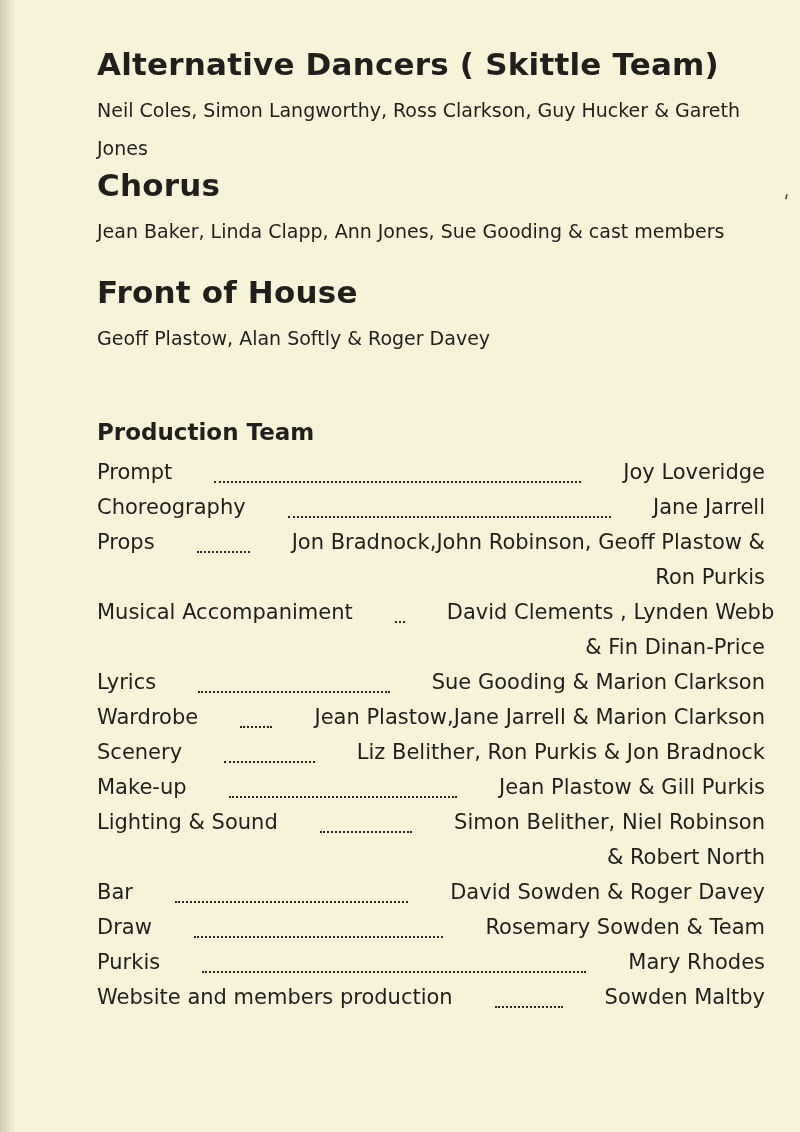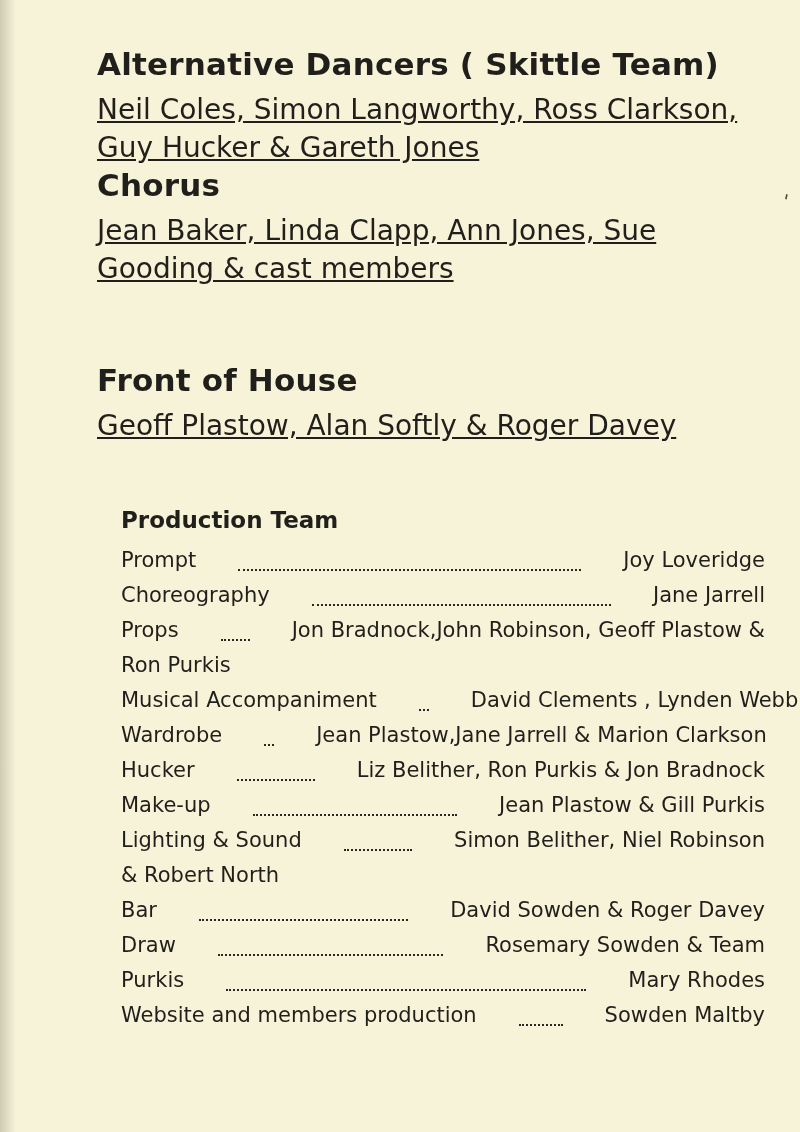--- a/index.html
+++ b/index.html
@@ -26,27 +26,26 @@
     pointer-events: none;
   }
   .section h2 {
     font-size: 31px;
     font-weight: 700;
     margin: 0 0 9px 0;
     letter-spacing: 0.2px;
   }
   .section p {
     margin: 0;
-    font-size: 28px;
+    font-size: 19px;
     line-height: 38px;
-    text-decoration: underline;
   }
   .section-2 { }
-  .section-3 { margin-top: 74px; }
-  .production { margin-top: 62px; margin-left: 24px; }
+  .section-3 { margin-top: 24px; }
+  .production { margin-top: 62px; }
   .production h2 {
     font-size: 23px;
     font-weight: 700;
     margin: 0 0 10px 0;
   }
   .prod-line {
     display: flex;
     align-items: flex-end;
     font-size: 21px;
     line-height: 35px;
@@ -57,20 +56,21 @@
   .prod-line .dots {
     flex: 1 1 auto;
     min-width: 10px;
     border-bottom: 2.4px dotted #2a2722;
     margin: 0 1px 7px 1px;
   }
   .prod-line .names { flex: 0 0 auto; text-align: right; }
   .cont {
     font-size: 21px;
     line-height: 35px;
+    text-align: right;
   }
   .stray-mark {
     position: absolute;
     top: 190px;
     right: 12px;
     font-size: 19px;
     color: #4e4a3d;
     transform: rotate(12deg);
   }
 </style>
@@ -125,35 +125,44 @@
     </div>
     <div class="cont">Ron Purkis</div>
   </div>
 
   <div class="prod-row">
     <div class="prod-line">
       <span class="role">Musical Accompaniment</span>
       <span class="dots"></span>
       <span class="names">David Clements , Lynden Webb</span>
     </div>
-  </div>
-
+    <div class="cont">&amp; Fin Dinan-Price</div>
+  </div>
+
+  <div class="prod-row">
+    <div class="prod-line">
+      <span class="role">Lyrics</span>
+      <span class="dots"></span>
+      <span class="names">Sue Gooding &amp; Marion Clarkson</span>
+    </div>
+
+  </div>
 
   <div class="prod-row">
     <div class="prod-line">
       <span class="role">Wardrobe</span>
       <span class="dots"></span>
       <span class="names">Jean Plastow,Jane Jarrell &amp; Marion Clarkson</span>
     </div>
 
   </div>
 
   <div class="prod-row">
     <div class="prod-line">
-      <span class="role">Hucker</span>
+      <span class="role">Scenery</span>
       <span class="dots"></span>
       <span class="names">Liz Belither, Ron Purkis &amp; Jon Bradnock</span>
     </div>
 
   </div>
 
   <div class="prod-row">
     <div class="prod-line">
       <span class="role">Make-up</span>
       <span class="dots"></span>

